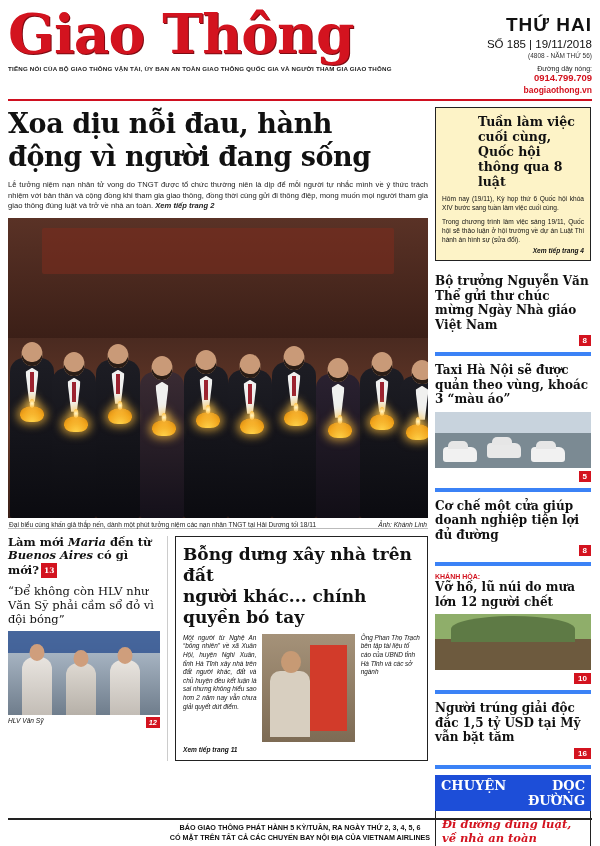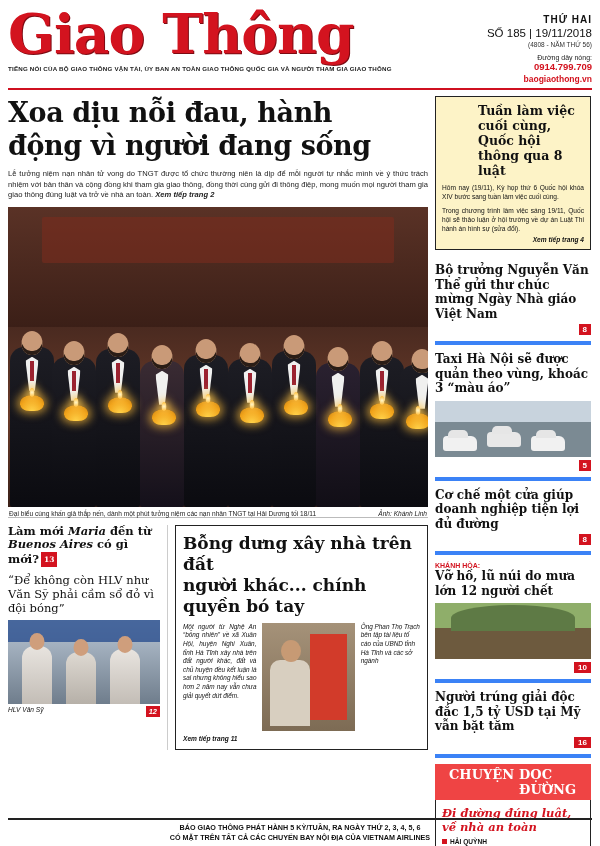--- a/index.html
+++ b/index.html
@@ -23,21 +23,21 @@
     letter-spacing: -1px;
     color: #d3131f;
     -webkit-text-stroke: 0px;
     text-shadow: 1px 1px 0 #7d0a12;
   }
   .slogan {
     font-size: 6.2px; font-weight: bold; color: #222; letter-spacing: .2px;
     margin-top: 3px; text-transform: uppercase;
   }
   .mast-right { width: 168px; text-align: right; padding-top: 8px; }
-  .mast-day { font-size: 10px; font-weight: bold; letter-spacing: 1px; }
+  .mast-day { font-size: 19px; font-weight: bold; letter-spacing: 1px; }
   .mast-issue { font-size: 11.5px; font-weight: normal; margin-top: 2px; }
   .mast-sub { font-size: 6.5px; color: #333; margin-top: 2px; }
   .mast-hot { font-size: 7px; color: #222; margin-top: 6px; }
   .mast-phone { font-size: 9.5px; font-weight: bold; color: #d3131f; }
   .mast-web { font-size: 8.5px; font-weight: bold; color: #d3131f; margin-top: 2px; }
 
   
   .content { display: flex; gap: 7px; margin-top: 6px; }
   .col-main { width: 420px; }
   .col-side { width: 156px; }
@@ -178,24 +178,24 @@
   }
   .side-photo { width: 100%; height: 56px; margin-top: 5px; position: relative; overflow: hidden; background: #9fb2c4; }
   .side-photo.taxi { background: linear-gradient(#c8d3dd 0 38%, #7b8a93 38% 100%); }
   .side-photo .car { position: absolute; bottom: 6px; width: 34px; height: 15px; background: #f1f1f1; border-radius: 4px 6px 3px 3px; }
   .side-photo .car:after { content:""; position: absolute; left: 5px; top: -6px; width: 20px; height: 8px; background: #e6e6e6; border-radius: 5px 5px 0 0; }
   .side-photo.flood { background: linear-gradient(#8fae6a 0 45%, #6d5a3e 45% 100%); }
   .side-photo.flood .hill { position: absolute; top: 2px; left: 10%; width: 80%; height: 26px; background: #5e7a45; border-radius: 50% 50% 0 0; }
   .khanh { font-size: 7px; font-weight: bold; color: #d3131f; }
 
   .chuyen-bar {
-    background: #ef4444; color: #fff; font-family: "DejaVu Serif", serif; font-weight: bold;
-    font-size: 13px; padding: 3px 14px; display: flex; gap: 5px; align-items: baseline;
-  }
-  .chuyen-bar .w { color: #ffffff; }
+    background: #1d4ed8; color: #fff; font-family: "DejaVu Serif", serif; font-weight: bold;
+    font-size: 13px; padding: 3px 6px; display: flex; gap: 5px; align-items: baseline;
+  }
+  .chuyen-bar .w { color: #ffffff; text-align: right; }
   .chuyen-box { border: 1px solid #222; border-top: none; padding: 6px; }
   .chuyen-title {
     font-family: "DejaVu Serif", serif; font-weight: bold; font-style: italic;
     font-size: 11.5px; line-height: 14px; color: #d3131f;
   }
   .author { font-size: 6.6px; font-weight: bold; margin-top: 4px; }
   .sq { display: inline-block; width: 5px; height: 5px; background: #d3131f; margin-right: 3px; }
   .chuyen-text { font-size: 6.6px; line-height: 9px; text-align: justify; margin-top: 4px; }
 
   

